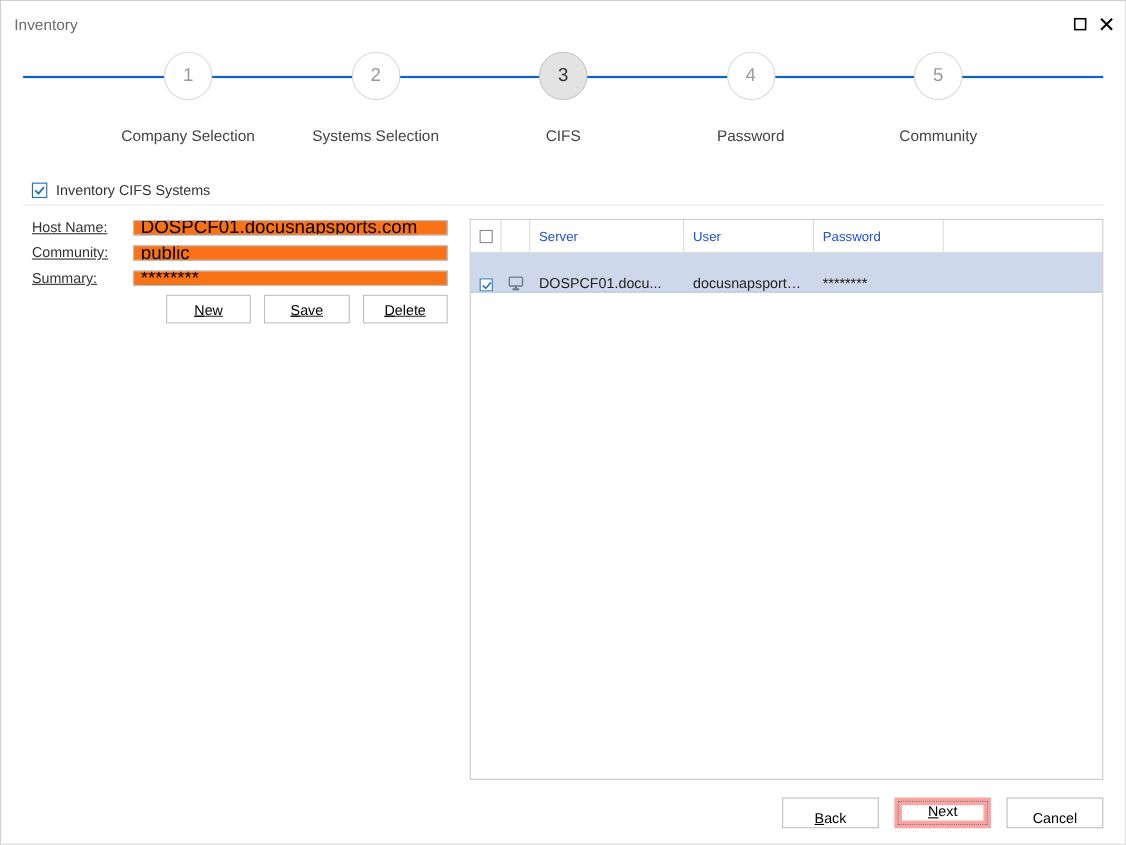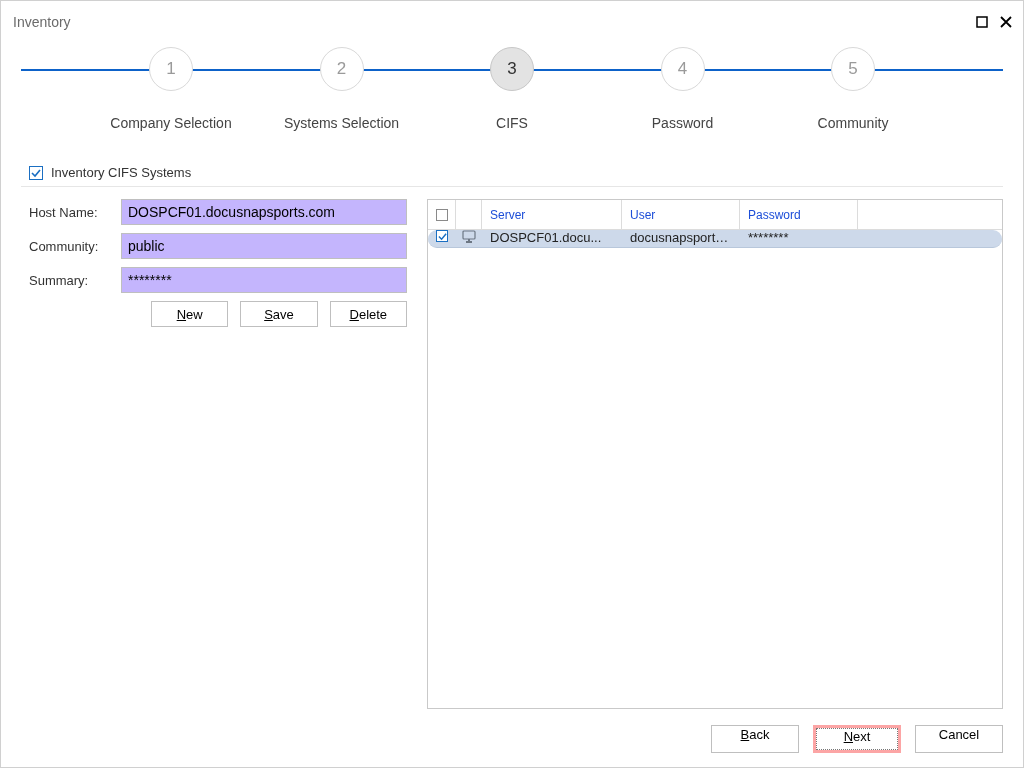--- a/index.html
+++ b/index.html
@@ -105,39 +105,40 @@
   }
 
   
   .main {
     display: flex;
     gap: 20px;
     margin: 12px 20px 0 28px;
   }
   .form {
     width: 378px;
+    text-decoration: underline;
   }
   .form-row {
     display: flex; align-items: center;
     margin-bottom: 8px;
   }
   .form-row label {
     width: 92px;
     font-size: 13px;
     color: #333;
   }
   .txt {
     flex: 1;
-    height: 26px;
+    height: 14px;
     border: 1px solid #bfbfbf;
     padding: 0 6px;
-    font-size: 14px;
+    font-size: 17px;
     font-family: inherit;
     outline: none;
-    background: #c4b5fd;
+    background: #f97316;
   }
   .btnrow {
     display: flex;
     gap: 12px;
     margin-left: 122px;
     margin-top: 6px;
   }
   .btn {
     width: 80px; height: 26px;
     border: 1px solid #bfbfbf;
@@ -177,25 +178,24 @@
   .th.pass   { width: 118px; }
   .th.rest   { flex: 1; border-right: none; }
   .th .hchk {
     width: 12px; height: 12px;
     border: 1px solid #8a8a8a;
     background: #fff;
   }
 
   .trow {
     display: flex;
-    height: 18px;
-    align-items: flex-start;
+    height: 36px;
+    align-items: flex-end;
     background: #cdd9ea;
     border-bottom: 1px solid #b8c7db;
-    border-radius: 12px;
   }
   .td { padding: 0 8px; font-size: 13px; color: #222; overflow: hidden; white-space: nowrap; text-overflow: ellipsis; }
   .td.chkcol { width: 28px; padding: 0; display:flex; justify-content:center; }
   .td.iconcol { width: 26px; padding: 0; display:flex; justify-content:center; }
   .td.server { width: 140px; }
   .td.user   { width: 118px; }
   .td.pass   { width: 118px; }
   .td.rest   { flex: 1; }
   .td .rchk {
     width: 12px; height: 12px;
@@ -211,26 +211,26 @@
     right: 20px; bottom: 14px;
     display: flex; gap: 14px;
   }
   .fbtn {
     width: 88px; height: 28px;
     border: 1px solid #bfbfbf;
     background: #fff;
     font-size: 13px;
     font-family: inherit;
     cursor: pointer;
-    display:inline-flex; align-items:flex-start; justify-content:center;
+    display:inline-flex; align-items:flex-end; justify-content:center;
   }
   .fbtn.primary {
     outline: 1px dotted #777;
     outline-offset: -4px;
-    border: 3px solid #fca5a5;
+    border: 7px solid #fca5a5;
   }
   .fbtn .u { text-decoration: underline; }
 </style>
 </head>
 <body>
 
 <div class="window">
 
   <div class="titlebar">
     <span>Inventory</span>

